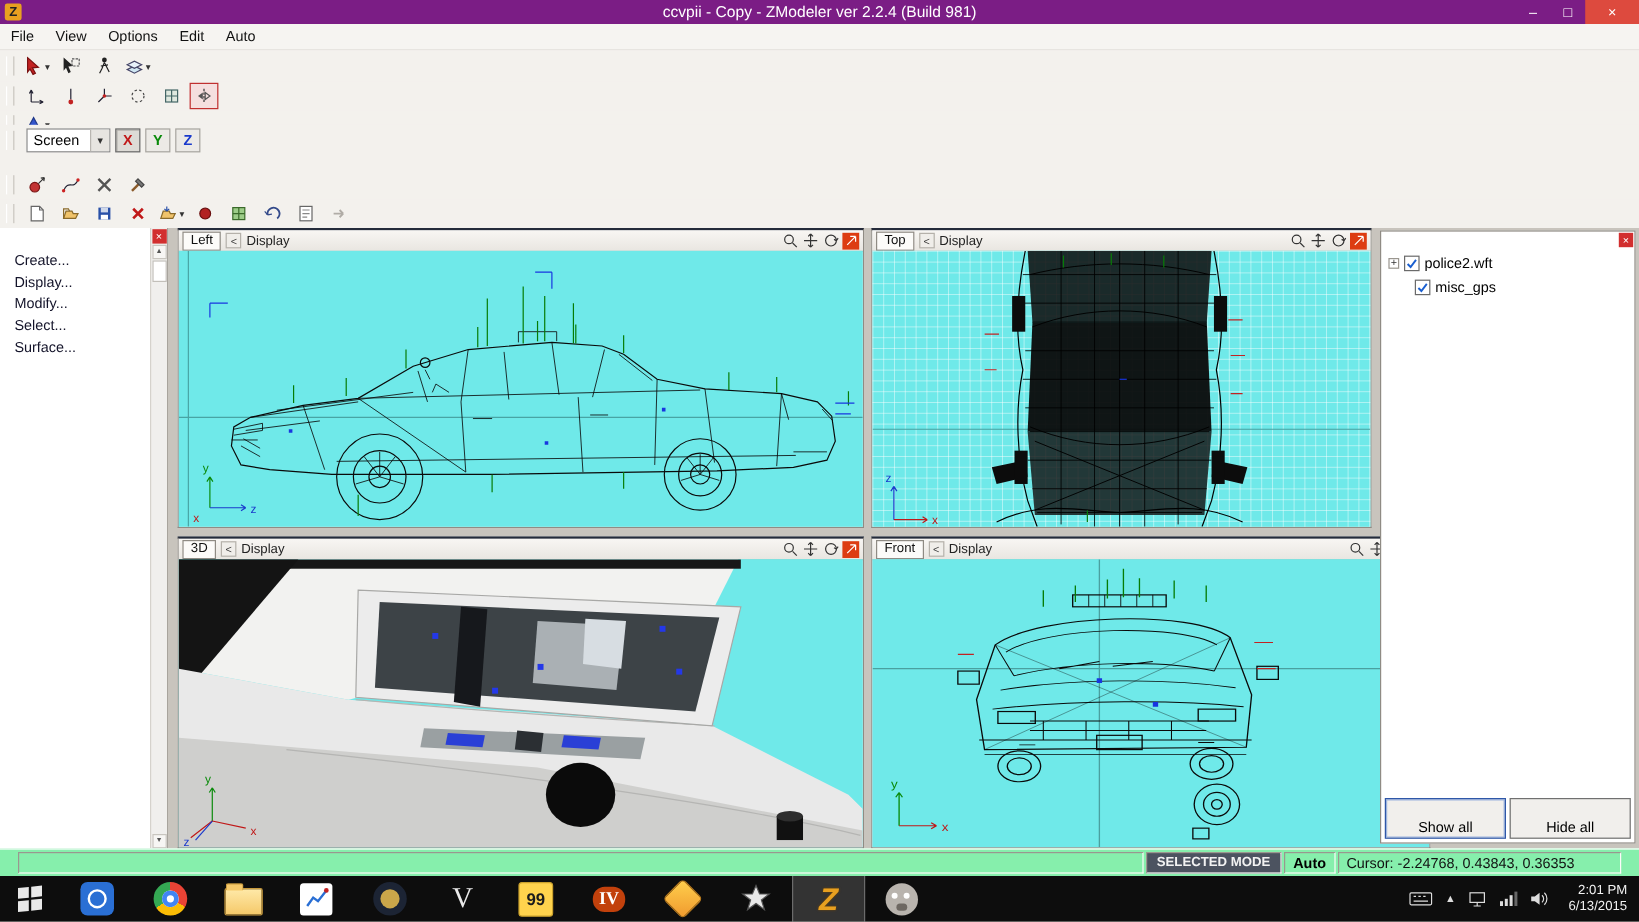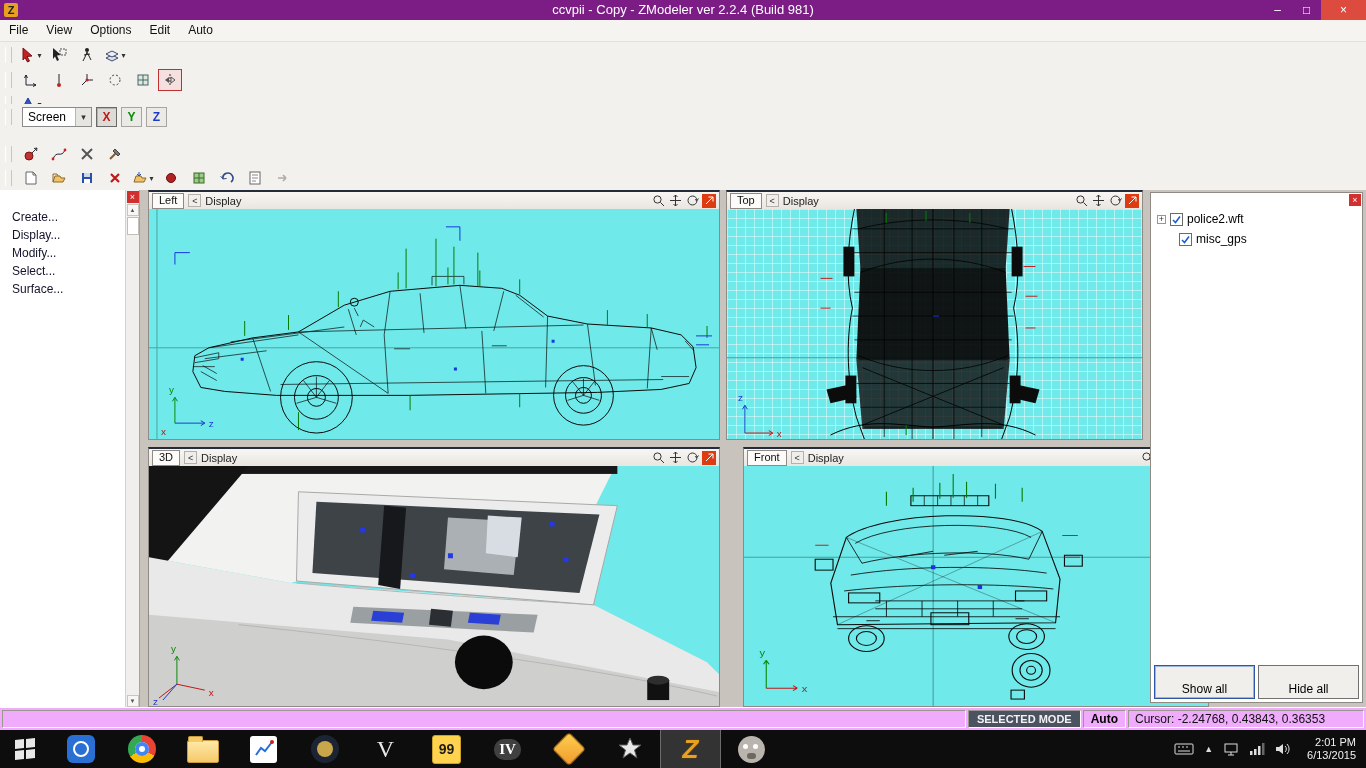--- a/index.html
+++ b/index.html
@@ -62,21 +62,21 @@
   .tree{padding:16px 4px 0 6px;font-size:12px;color:#000;}
   .tree-row{display:flex;align-items:center;height:20px;gap:4px;}
   .tree-row.child{padding-left:22px;}
   .expander{width:9px;height:9px;border:1px solid #9a968f;background:#fff;font-size:9px;line-height:7px;text-align:center;color:#333;box-sizing:border-box;}
   .cb{width:13px;height:13px;border:1px solid #6a6a6a;background:#fff;display:flex;align-items:center;justify-content:center;box-sizing:border-box;}
   .rp-buttons{position:absolute;left:3px;right:3px;bottom:3px;display:flex;gap:3px;}
   .rp-buttons button{flex:1;height:19px;font-size:12px;font-family:"Liberation Sans",sans-serif;background:#f1efec;border:1px solid #707070;padding:16px;}
   .rp-buttons button.def{border:1px solid #2f57a8;box-shadow:inset 0 0 0 1px #9db4dd;}
 
   
-  .statusbar{position:absolute;left:0;top:707px;width:1366px;height:23px;background:#f0abfc;border-top:1px solid #fff;box-sizing:border-box;display:flex;align-items:center;gap:2px;padding:2px 2px;font-size:12px;}
+  .statusbar{position:absolute;left:0;top:707px;width:1366px;height:23px;background:#86efac;border-top:1px solid #fff;box-sizing:border-box;display:flex;align-items:center;gap:2px;padding:2px 15px;font-size:12px;}
   .sb-seg{height:18px;border:1px solid;border-color:#9a978f #fcfbf9 #fcfbf9 #9a978f;display:flex;align-items:center;box-sizing:border-box;}
   .sb-fill{flex:1;}
   .sb-mode{background:#4c5360;color:#f2f2f2;font-size:11px;font-weight:bold;padding:0 8px;}
   .sb-auto{font-weight:bold;color:#000;padding:0 7px;}
   .sb-cursor{width:236px;padding:0 6px;color:#111;}
 
   
   .taskbar{position:absolute;left:0;top:730px;width:1366px;height:38px;background:#0d0d0d;display:flex;align-items:stretch;}
   .tb-start{width:50px;display:flex;align-items:center;justify-content:center;}
   .winlogo{display:grid;grid-template-columns:9px 9px;grid-template-rows:9px 9px;gap:2px;transform:skewY(-6deg);}
@@ -88,21 +88,21 @@
   .ic-wmp i{width:16px;height:16px;border:2px solid #fff;border-radius:50%;display:block;box-sizing:border-box;}
   .ic-chrome{width:28px;height:28px;border-radius:50%;background:conic-gradient(#ea4335 0 33%,#fbbc05 0 66%,#34a853 0 100%);position:relative;}
   .ic-chrome::after{content:"";position:absolute;left:7px;top:7px;width:14px;height:14px;border-radius:50%;background:#fff;box-shadow:inset 0 0 0 4px #4285f4;}
   .ic-folder{width:30px;height:21px;background:linear-gradient(#ffe9a8,#f5c96a);border:1px solid #c89a3c;border-radius:2px;position:relative;margin-top:4px;}
   .ic-folder::before{content:"";position:absolute;left:0;top:-5px;width:13px;height:5px;background:#f5c96a;border:1px solid #c89a3c;border-bottom:none;border-radius:2px 2px 0 0;}
   .ic-chart{width:27px;height:27px;background:#fff;border-radius:3px;display:flex;align-items:center;justify-content:center;}
   .ic-badge{width:28px;height:28px;border-radius:50%;background:#1c2434;display:flex;align-items:center;justify-content:center;}
   .ic-badge i{width:16px;height:16px;border-radius:50%;background:#caa64a;display:block;}
   .ic-v{font-family:"Liberation Serif",serif;font-size:24px;color:#e9e9e9;line-height:28px;}
   .ic-99{width:27px;height:27px;background:#ffd34d;color:#1c1c1c;font-weight:bold;font-size:14px;display:flex;align-items:center;justify-content:center;border-radius:3px;border:1px solid #caa12c;}
-  .ic-iv{width:27px;height:21px;background:#404040;color:#fff;font-family:"Liberation Serif",serif;font-weight:bold;font-size:15px;display:flex;align-items:center;justify-content:center;border-radius:10px;}
+  .ic-iv{width:27px;height:21px;background:#c2410c;color:#fff;font-family:"Liberation Serif",serif;font-weight:bold;font-size:15px;display:flex;align-items:center;justify-content:center;border-radius:10px;}
   .ic-openiv{width:22px;height:22px;background:linear-gradient(135deg,#ffcf4d,#f09a2e);transform:rotate(45deg);border-radius:4px;border:1px solid #b97b1e;}
   .ic-star{width:28px;height:28px;display:flex;align-items:center;justify-content:center;}
   .ic-z{font-size:26px;font-weight:bold;font-style:italic;color:#e8a020;text-shadow:0 0 2px #7a4a00;line-height:28px;}
   .ic-gimp{width:27px;height:27px;border-radius:50%;background:#b9b4ae;position:relative;}
   .ic-gimp::before{content:"";position:absolute;left:5px;top:8px;width:5px;height:5px;border-radius:50%;background:#fff;box-shadow:10px 0 0 #fff;}
   .ic-gimp::after{content:"";position:absolute;left:9px;top:17px;width:9px;height:6px;border-radius:3px;background:#6e6862;}
   .tb-tray{margin-left:auto;display:flex;align-items:center;gap:10px;padding-right:10px;color:#eee;}
   .tray-ic{display:flex;align-items:center;justify-content:center;}
   .tray-chevron{font-size:9px;color:#ddd;}
   .clock{text-align:right;font-size:11px;line-height:13px;color:#f2f2f2;padding-left:6px;}
@@ -502,21 +502,21 @@
         <path d="M28,220 V192 M28,192 l-2.5,4 M28,192 l2.5,4" stroke="#0a8a0a" fill="none"></path>
         <path d="M28,220 L56,226 M28,220 L10,234" stroke="#c01818" fill="none"></path>
         <path d="M28,220 L14,236" stroke="#1a3acc" fill="none"></path>
         <text class="axl" x="22" y="188" fill="#0a8a0a">y</text>
         <text class="axl" x="60" y="232" fill="#c01818">x</text>
         <text class="axl" x="4" y="241" fill="#1a3acc">z</text>
       </svg>
     </div>
   </div>
 
-  <div class="viewport" style="left:726px;top:257px;width:466px;height:260px;margin-left:17px;">
+  <div class="viewport" style="left:726px;top:257px;width:466px;height:260px;">
     <div class="vp-header">
       <div class="vp-label">Front</div>
       <div class="vp-back">&lt;</div>
       <div class="vp-menu">Display</div>
       <div class="vp-tools">
         <span class="vp-ic">
             <svg width="13" height="13">
               <circle cx="5.5" cy="5.5" r="3.6" fill="none" stroke="#333"></circle>
               <path d="M8.5,8.5 L12,12" stroke="#333"></path>
             </svg>

